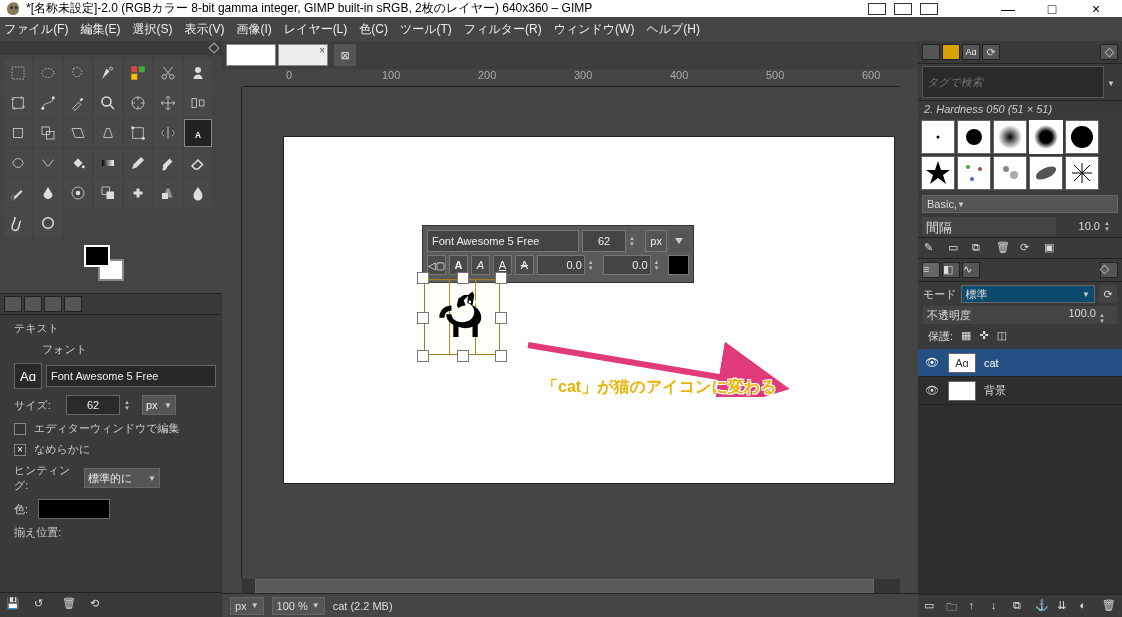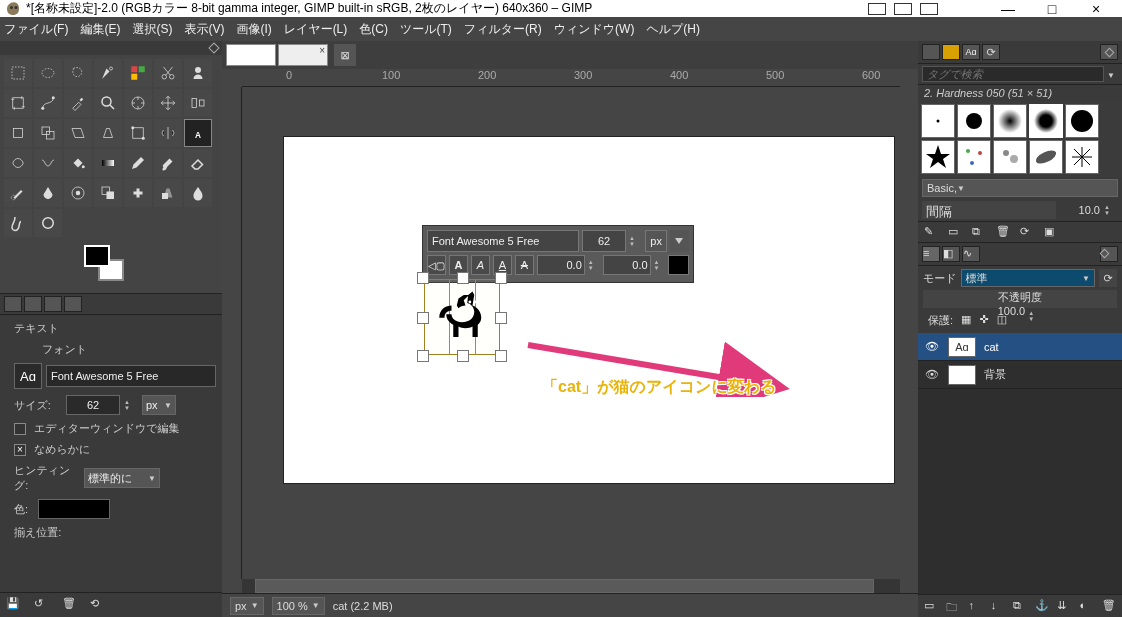--- a/index.html
+++ b/index.html
@@ -82,41 +82,41 @@
 .right-gutter { width: 18px; background: #454545; }
 
 .statusbar { height: 24px; background: #454545; display: flex; align-items: center; gap: 8px; padding: 0 8px; border-top: 1px solid #222; color: #ddd; }
 .statusbar .st-dd { height: 18px; background: #555; border: 1px solid #666; padding: 0 4px; display: flex; align-items: center; gap: 4px; }
 
 
 .brush-tabs { display: flex; gap: 2px; padding: 3px 4px; border-bottom: 1px solid #222; }
 .brush-tabs .bt { width: 18px; height: 16px; background: #555; border: 1px solid #222; display: flex; align-items:center; justify-content:center; }
 .brush-tabs .bt.active { background: #d8a000; }
 .search-row { display: flex; align-items: center; padding: 2px 4px; border-bottom: 1px solid #222; }
-.search-row input { flex: 1; height: 16px; background: #2a2a2a; border: 1px solid #555; color: #aaa; font-style: italic; padding: 0 4px; font-size: 11px; }
+.search-row input { flex: 1; height: 32px; background: #2a2a2a; border: 1px solid #555; color: #aaa; font-style: italic; padding: 0 4px; font-size: 11px; }
 .brush-info { padding: 2px 6px; font-style: italic; color: #ccc; font-size: 11px; }
 .brush-grid { padding: 3px; display: grid; grid-template-columns: repeat(5, 34px); grid-auto-rows: 34px; gap: 2px; background: #3b3b3b; max-height: 120px; overflow:hidden; }
 .brush-grid .b { width: 34px; height: 34px; background: #fff; border: 1px solid #666; display: flex; align-items:center; justify-content:center; }
 .brush-grid .b.sel { outline: 2px solid #fff; outline-offset: -2px; background:#fff; }
 .brush-dd { padding: 2px 4px; display:flex; }
 .brush-dd .wide { flex:1; height:18px; background:#555; border:1px solid #666; padding:0 4px; display:flex; align-items:center; justify-content:flex-start; }
 .brush-spacing { display:flex; align-items:center; padding: 2px 4px; gap:4px; }
 .brush-spacing .label { flex:1; height:18px; background:#444; color:#ddd; padding:2px 4px; font-size:13px; }
 .brush-spacing .val { width:40px; text-align:right; color:#ddd; font-size:11px; }
 .brush-buttons { display:flex; gap:8px; padding:3px 6px; border-top:1px solid #222; border-bottom:1px solid #222; }
 .brush-buttons .bb { width:16px; height:14px; }
 
 .layer-tabs { display:flex; gap:2px; padding:3px 4px; border-bottom:1px solid #222; }
 .layer-tabs .lt { width:18px; height:16px; background:#555; border: 1px solid #222; }
 .layer-tabs .lt.active { background:#666; }
 .layer-ctrl { padding:3px 5px; display:flex; flex-direction:column; gap:3px; }
 .layer-ctrl .row { display:flex; align-items:center; gap:4px; }
 .mode-dd { flex:1; height:18px; background:#0c4a6e; border:1px solid #666; display:flex; align-items:center; justify-content:space-between; padding:0 4px; color:#ddd; }
 .refresh { width:18px; height:18px; background:#444; display:flex; align-items:center; justify-content:center; }
-.op-row { height:18px; background:#444; display:flex; align-items:center; justify-content:space-between; padding:0 4px;flex-direction:column; }
+.op-row { height:18px; background:#444; display:flex; align-items:center; justify-content:space-between; padding:0 4px; }
 .lock-row { display:flex; gap:8px; padding:2px 5px; }
 .layer-list { flex:1; background:#2e2e2e; }
 .layer-item { display:flex; align-items:center; height:28px; gap:8px; padding: 0 6px; border-bottom:1px solid #222; }
 .layer-item.active { background:#245083; color:#fff; }
 .eye { width:16px; text-align:center; }
 .thumb { width:28px; height:20px; background:#fff; border:1px solid #666; display:flex; align-items:center; justify-content:center; font-size:9px; color:#333; }
 .layer-footer { display:flex; gap:8px; padding:4px 6px; border-top:1px solid #222; }
 .layer-footer .lf { width:16px; height:14px; }
 .tri { display:inline-block;border-left:4px solid transparent;border-right:4px solid transparent;border-top:6px solid #ccc; }
 .arrowhead { height:14px; background:#3a3a3a; display:flex; align-items:center; justify-content:flex-end; padding-right:4px; }

